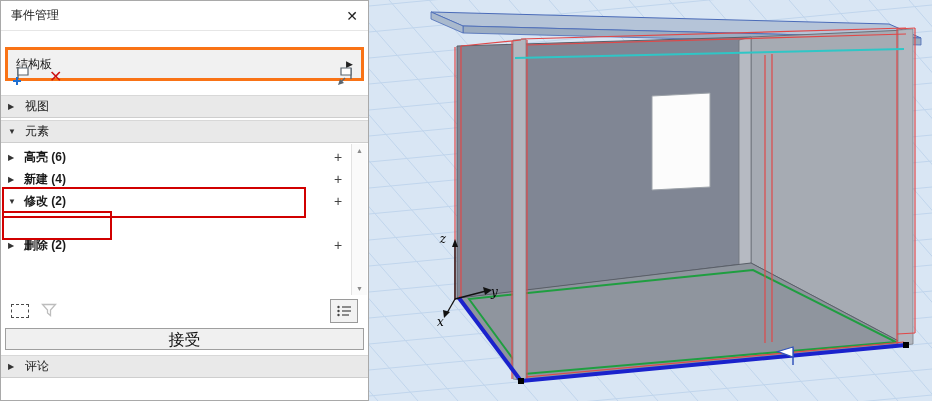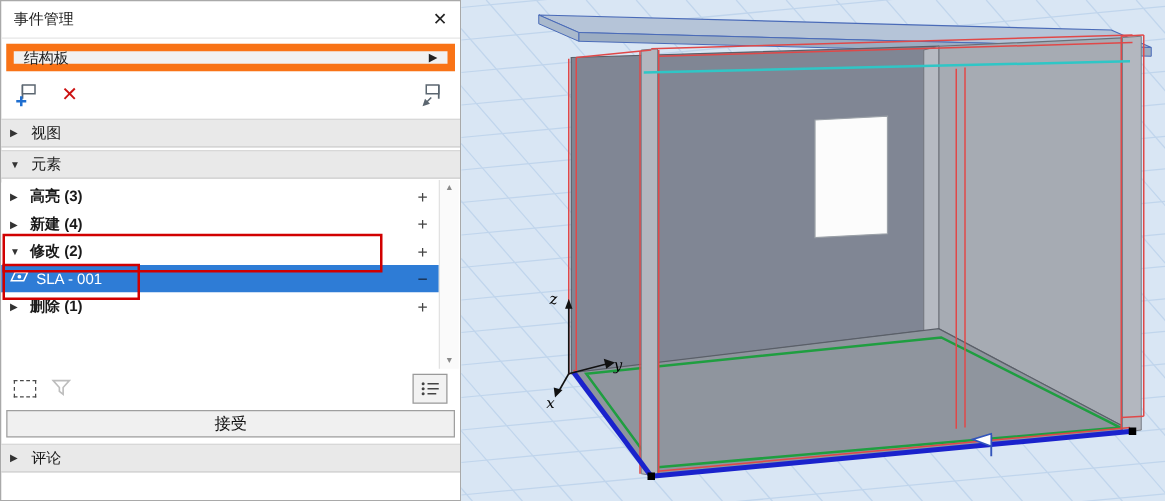--- a/index.html
+++ b/index.html
@@ -5,22 +5,22 @@
   html,body{margin:0;padding:0;}
   body{font-family:"Liberation Sans","DejaVu Sans",sans-serif;font-size:12px;color:#1a1a1a;}
   .app{position:relative;width:932px;height:401px;background:#fff;overflow:hidden;}
 
   
   .panel{position:absolute;left:0;top:0;width:369px;height:401px;background:#fff;
          border:1px solid #a9a9a9;box-sizing:border-box;}
   .titlebar{position:absolute;left:0;top:0;right:0;height:30px;display:flex;align-items:center;
             justify-content:space-between;padding:0 10px;border-bottom:1px solid #e6e6e6;box-sizing:border-box;}
   .close{font-size:14px;color:#222;cursor:default;}
-  .dropdown{position:absolute;top:34px;left:4px;right:4px;height:22px;background:#f1f1f1;
-            border:6px solid #f97316;display:flex;align-items:center;justify-content:space-between;
+  .dropdown{position:absolute;top:46px;left:4px;right:4px;height:34px;background:#f1f1f1;
+            border:3px solid #f97316;display:flex;align-items:center;justify-content:space-between;
             padding:0 8px;box-sizing:border-box;}
   .dropdown .arrow{font-size:9px;color:#222;}
   .toolbar{position:absolute;top:60px;left:0;right:0;height:32px;display:flex;align-items:center;
            padding:0 10px;box-sizing:border-box;}
   .tb-del{color:#cc1111;font-weight:bold;font-size:16px;margin-left:16px;line-height:1;}
   .tb-right{margin-left:auto;}
   .sechdr{position:absolute;left:0;right:0;height:23px;background:#e9e9e9;border-top:1px solid #d8d8d8;
           border-bottom:1px solid #cecece;display:flex;align-items:center;gap:7px;padding:0 7px;box-sizing:border-box;}
   .tri{font-size:8px;color:#333;width:10px;display:inline-block;}
   #hdr-view{top:94px;} #hdr-elements{top:119px;} #hdr-comments{top:354px;}
@@ -38,21 +38,21 @@
   .sb-up{top:3px;} .sb-down{bottom:3px;}
   .redbox{position:absolute;border:2px solid #d10000;pointer-events:none;z-index:5;}
   #redbox-modified{left:1px;top:186px;width:300px;height:27px;}
   #redbox-sla{left:1px;top:210px;width:106px;height:25px;}
   .tools2{position:absolute;top:296px;left:0;right:0;height:28px;display:flex;align-items:center;
           gap:12px;padding:0 10px;box-sizing:border-box;}
   .marquee{width:16px;height:12px;border:1px dashed #4a4a4a;}
   .listbtn{margin-left:auto;width:28px;height:24px;border:1px solid #9a9a9a;background:#f2f2f2;
            display:flex;align-items:center;justify-content:center;box-sizing:border-box;}
   .accept{position:absolute;top:327px;left:4px;right:4px;height:22px;background:#f0f0f0;
-          border:1px solid #9f9f9f;font-family:inherit;font-size:13px;color:#111;}
+          border:1px solid #9f9f9f;font-family:inherit;font-size:16px;color:#111;}
 
   
   .viewport{position:absolute;left:369px;top:0;width:563px;height:401px;background:#d9e6f4;}
   .viewport svg{display:block;}
   .axis-label{font-family:"DejaVu Serif",serif;font-style:italic;font-size:12px;fill:#000;}
 </style>
 </head>
 <body>
 
 <div class="app">
@@ -94,46 +94,36 @@
       <span>视图</span>
     </div>
 
     <div class="sechdr" id="hdr-elements">
       <span class="tri">▼</span>
       <span>元素</span>
     </div>
 
     <div class="row" id="row-0">
       <span class="tri">▶</span>
-      <span class="lbl">高亮 (3)</span>
+      <span class="lbl">高亮 (6)</span>
       <span class="plus">+</span>
     </div>
     <div class="row" id="row-1">
       <span class="tri">▶</span>
       <span class="lbl">新建 (4)</span>
       <span class="plus">+</span>
     </div>
     <div class="row" id="row-2">
       <span class="tri">▼</span>
       <span class="lbl">修改 (2)</span>
       <span class="plus">+</span>
     </div>
-    <div class="row sel" id="row-sla">
-      <span>
-        <svg width="15" height="11" viewBox="0 0 15 11">
-          <polygon points="4,2 14,2 11,8.5 1,8.5" fill="none" stroke="#ffffff" stroke-width="1.2"></polygon>
-          <circle cx="7.5" cy="5.3" r="1.5" fill="#ffffff"></circle>
-        </svg>
-      </span>
-      <span class="lbl">SLA - 001</span>
-      <span class="plus">−</span>
-    </div>
     <div class="row" id="row-3">
       <span class="tri">▶</span>
-      <span class="lbl">删除 (1)</span>
+      <span class="lbl">删除 (2)</span>
       <span class="plus">+</span>
     </div>
 
     <div class="scrollbar">
       <div class="sb-up">▲</div>
       <div class="sb-down">▼</div>
     </div>
 
     <div class="redbox" id="redbox-modified"></div>
     <div class="redbox" id="redbox-sla"></div>

